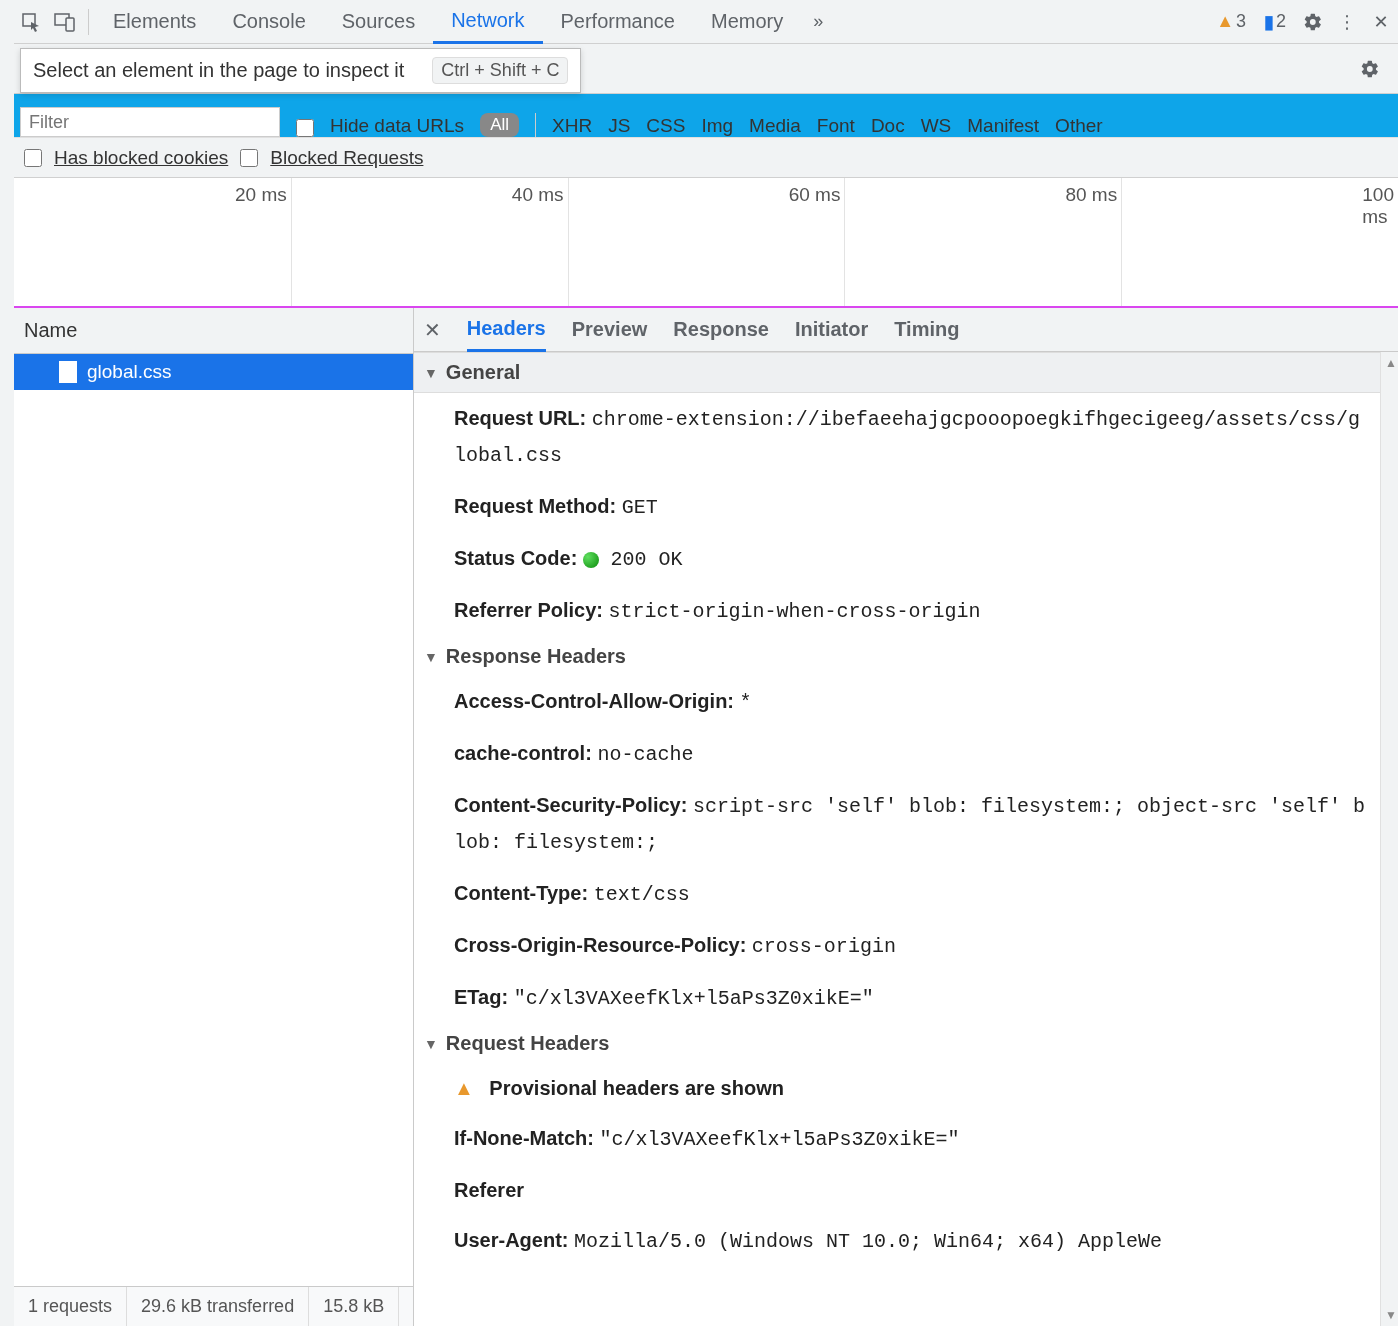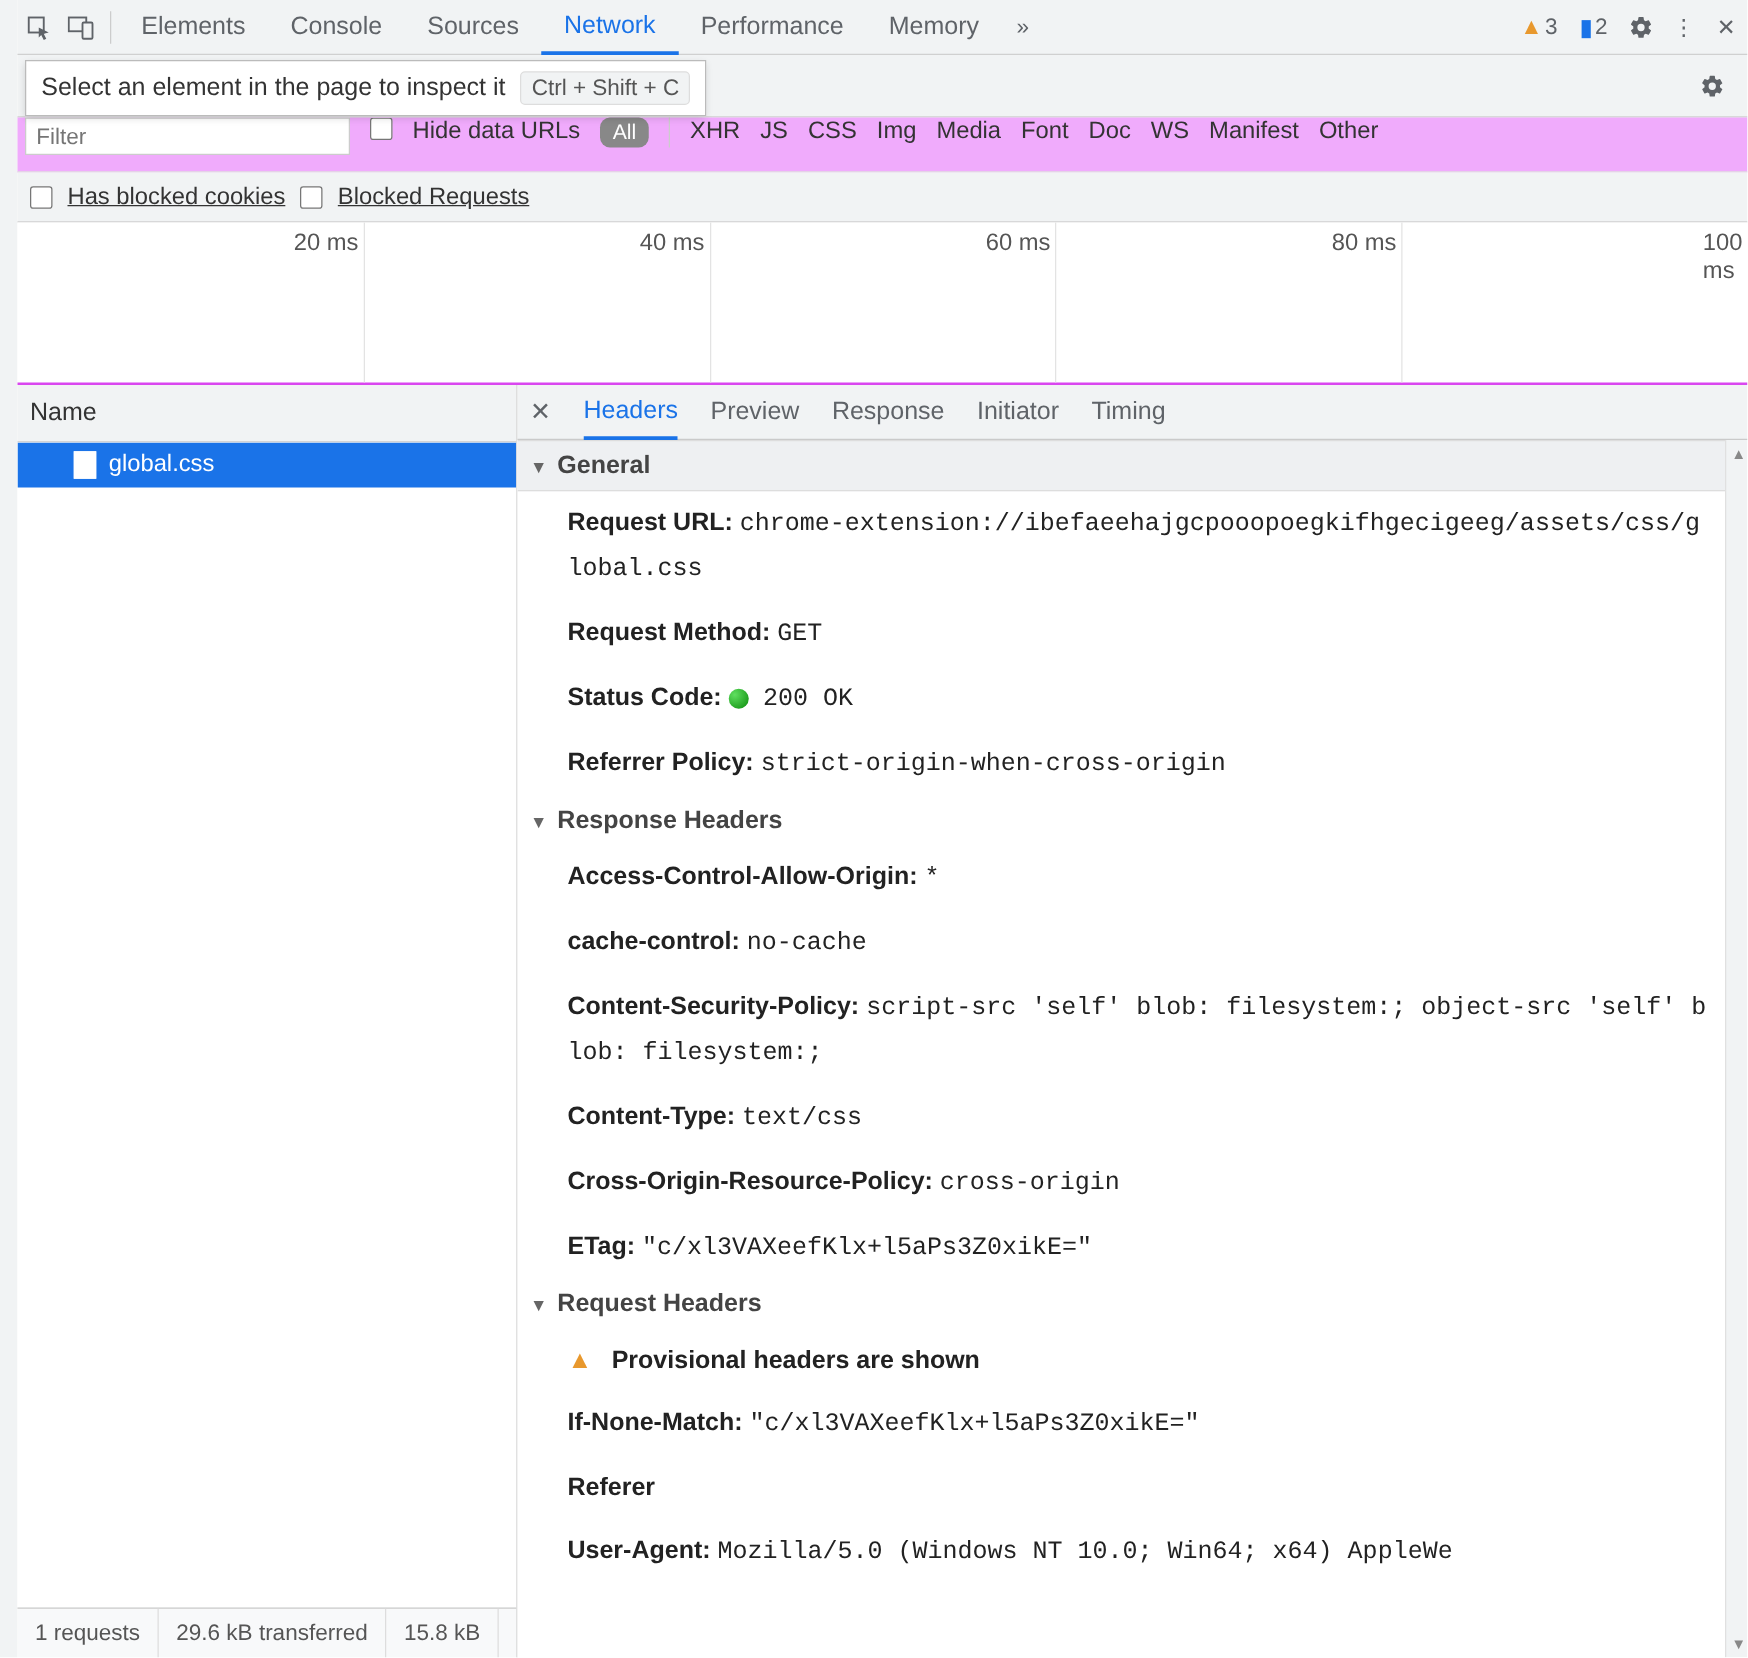--- a/index.html
+++ b/index.html
@@ -66,21 +66,21 @@
     position: absolute;
     top: 48px;
     left: 20px;
     background: #fff;
     border: 1px solid #bbb;
     padding: 8px 12px;
     font-size: 20px;
     color: #333;
     display: flex;
     align-items: center;
-    gap: 12px;
+    gap: 28px;
     box-shadow: 0 2px 6px rgba(0,0,0,0.15);
     z-index: 10;
   }
   .shortcut {
     background: #f1f3f4;
     border: 1px solid #ddd;
     padding: 2px 8px;
     border-radius: 4px;
     color: #555;
     font-size: 18px;
@@ -95,24 +95,24 @@
     margin-left: auto;
     position: relative;
     left: -380px;
   }
   .throttle .tri { color: #777; font-size: 12px;}
   .arrow-btn { color: #5f6368; padding: 0 10px; cursor:pointer; }
   .gear-right { margin-left: auto; color:#5f6368; padding: 0 12px; cursor:pointer;}
   
   .filter-row {
     display: flex;
-    align-items: flex-start;
+    align-items: flex-end;
     height: 44px;
     border-bottom: 1px solid #e0e0e0;
-    background: #f0abfc;
+    background: #0ea5e9;
     padding: 0 6px;
     gap: 16px;
     font-size: 19px;
     color: #333;
   }
   .filter-input {
     width: 260px;
     height: 30px;
     border: 1px solid #ccc;
     background: #fff;
@@ -215,21 +215,21 @@
     align-items: center;
     height: 44px;
     border-bottom: 1px solid #cacaca;
     background: #f1f3f4;
     gap: 26px;
     padding-left: 10px;
     font-size: 20px;
     color: #5f6368;
   }
   .detail-tabs .close { cursor:pointer; color:#5f6368; font-size: 20px; }
-  .detail-tabs .dtab { cursor:pointer; height:44px; display:flex; align-items:center; }
+  .detail-tabs .dtab { cursor:pointer; height:44px; display:flex; align-items:center;font-weight:bold; }
   .detail-tabs .dtab.active { color:#1a73e8; border-bottom:3px solid #1a73e8; }
   .detail-body {
     flex:1;
     overflow: hidden;
     position: relative;
     background: #fff;
     font-size: 20px;
   }
   .detail-scroll {
     position:absolute;

